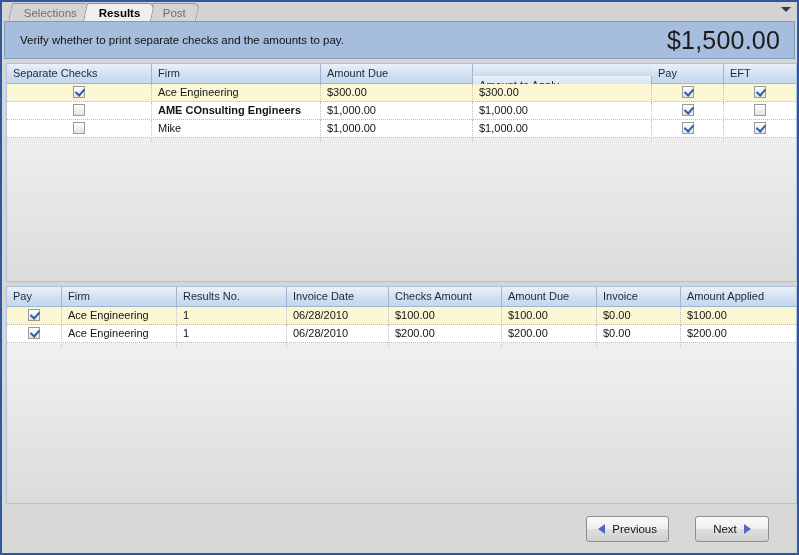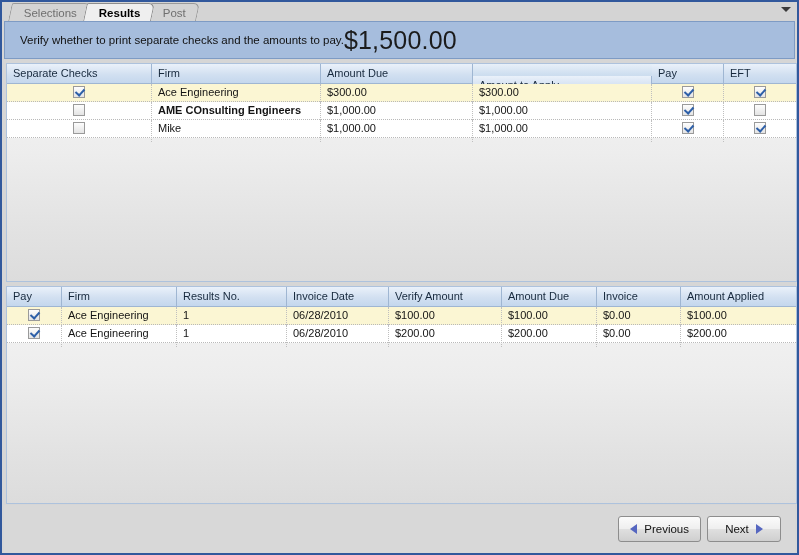--- a/index.html
+++ b/index.html
@@ -82,21 +82,21 @@
   .banner {
     position: absolute;
     left: 2px; top: 19px;
     width: 791px;
     height: 38px;
     background: #a6bddd;
     border: 1px solid #7e9bc4;
     box-sizing: border-box;
     display: flex;
     align-items: center;
-    justify-content: flex-start;
+    justify-content: space-between;
     padding: 0 14px 0 15px;
   }
   .banner-text {
     font-size: 11.5px;
     color: #111;
   }
   .banner-total {
     font-size: 25px;
     color: #1b1b1b;
     letter-spacing: .2px;
@@ -199,24 +199,24 @@
   .footer {
     position: absolute;
     left: 2px;
     top: 503px;
     width: 791px;
     height: 48px;
     background: #d8d8d8;
   }
   .btnbar {
     position: absolute;
-    right: 14px;
+    right: 26px;
     top: 11px;
     display: flex;
-    gap: 6px;
+    gap: 26px;
     justify-content: center;
   }
   .btn {
     height: 26px;
     min-width: 74px;
     padding: 0 11px;
     display: flex;
     align-items: center;
     justify-content: center;
     gap: 7px;
@@ -296,21 +296,21 @@
         </div>
       </div>
   </div>
 
   <div class="grid grid-bottom">
     <div class="ghead" id="invoices-head">
         <div class="hcell" style="width: 55px;">Pay</div>
         <div class="hcell" style="width: 115px;">Firm</div>
         <div class="hcell" style="width: 110px;">Results No.</div>
         <div class="hcell" style="width: 102px;">Invoice Date</div>
-        <div class="hcell" style="width: 113px;">Verify Amount</div>
+        <div class="hcell" style="width: 113px;">Checks Amount</div>
         <div class="hcell" style="width: 95px;">Amount Due</div>
         <div class="hcell" style="width: 84px;">Invoice</div>
         <div class="hcell" style="width: 115px;">Amount Applied</div>
       </div>
     <div class="gbody" id="invoices-body">
         <div class="grow alt">
           <div class="gcell center" style="width: 55px;"><span class="cb checked"></span></div>
           <div class="gcell" style="width: 115px;">Ace Engineering</div>
           <div class="gcell" style="width: 110px;">1</div>
           <div class="gcell" style="width: 102px;">06/28/2010</div>

